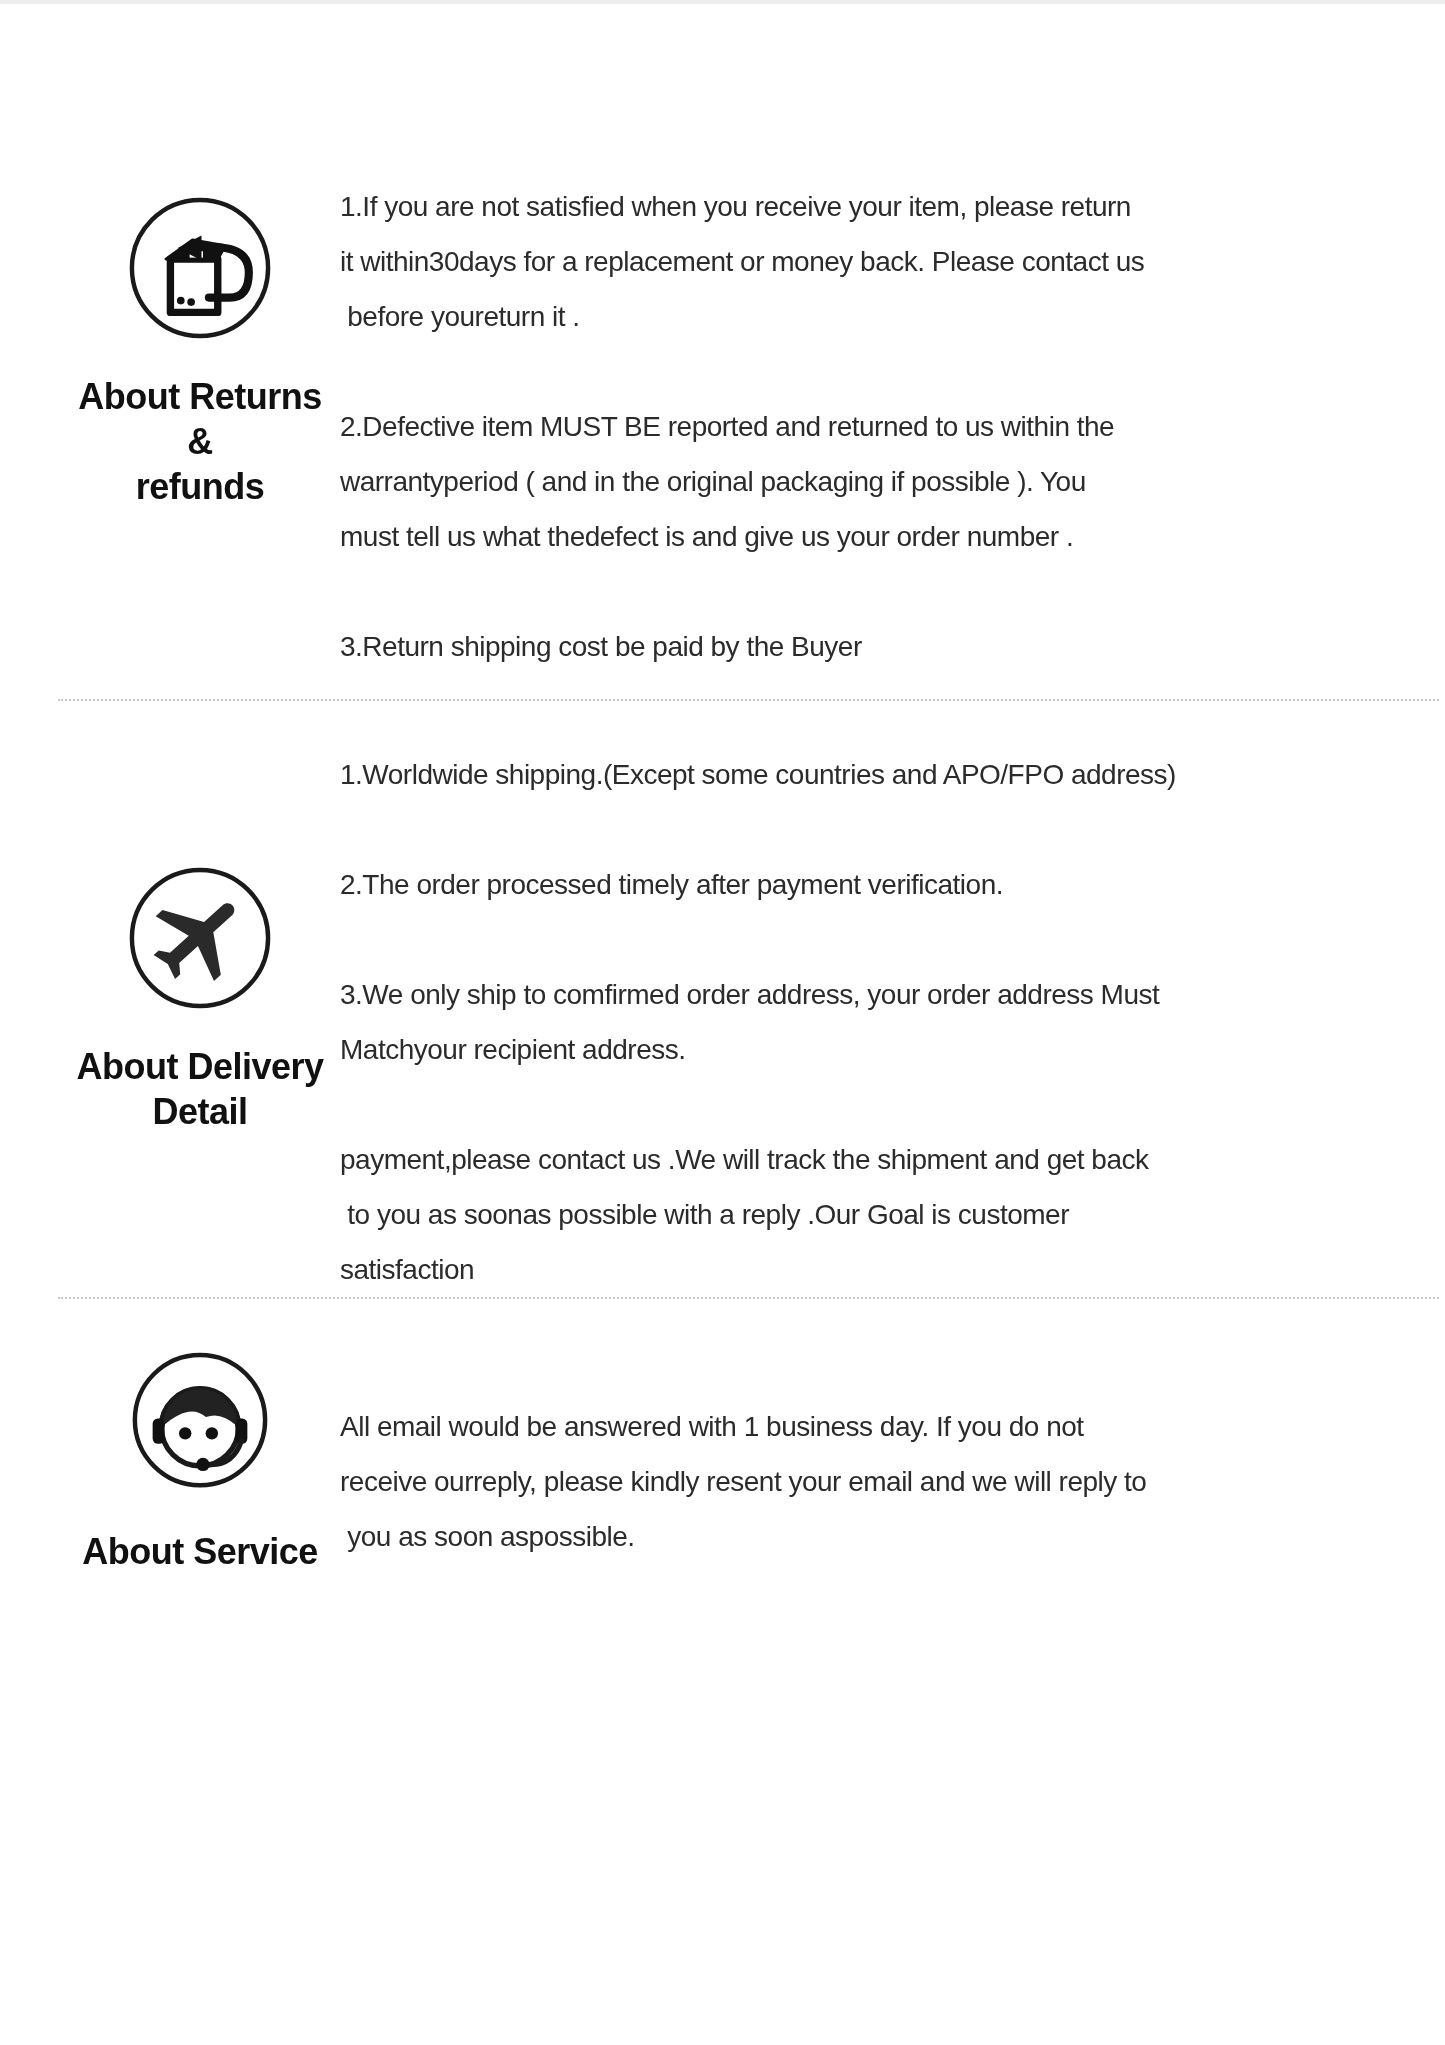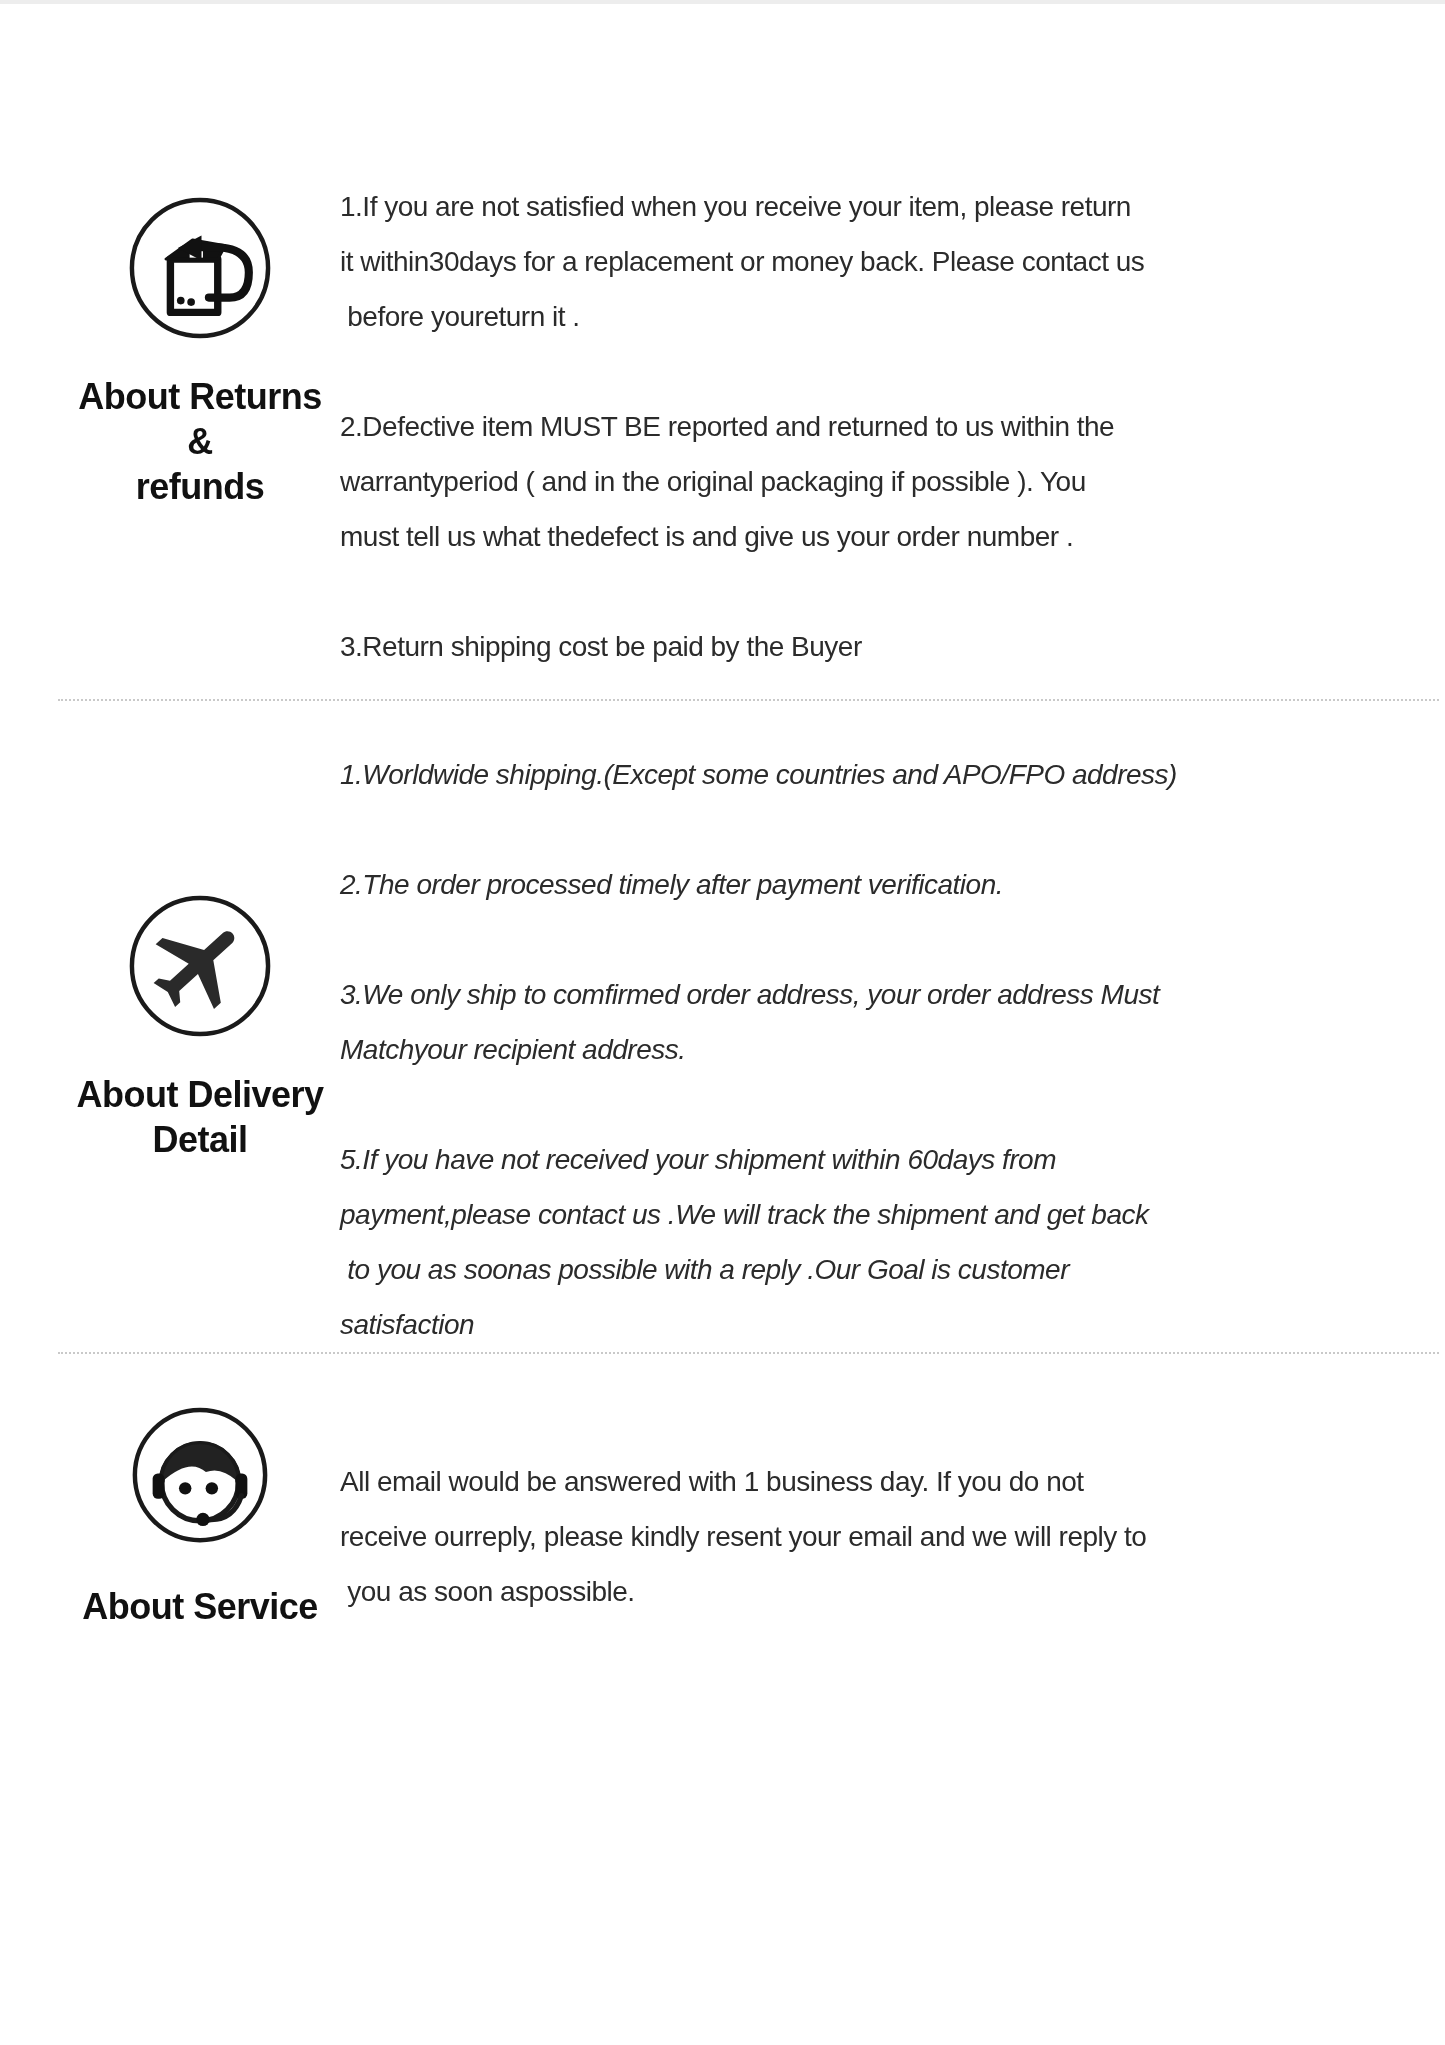--- a/index.html
+++ b/index.html
@@ -41,21 +41,21 @@
     line-height:55px;
     letter-spacing:-0.5px;
   }
   .divider{
     border-top:2px dotted #c9c9c9;
     height:0;
     margin:0 6px 0 58px;
   }
   
   #sec-returns .right{padding-top:175px;padding-bottom:25px;}
-  #sec-delivery .right{padding-top:46px;padding-bottom:0;font-style:italic;}
+  #sec-delivery .right{padding-top:46px;padding-bottom:0;}
   #sec-service{align-items:flex-start;}
   #sec-service .left{padding-top:50px;justify-content:flex-start;}
   #sec-service .right{padding-top:100px;padding-bottom:80px;}
 </style>
 </head>
 <body>
 
 <div class="top-edge"></div>
 
 <div class="section" id="sec-returns">
@@ -117,21 +117,20 @@
       <div class="tl">1.Worldwide shipping.(Except some countries and APO/FPO address)</div>
     </div>
     <div class="para">
       <div class="tl">2.The order processed timely after payment verification.</div>
     </div>
     <div class="para">
       <div class="tl">3.We only ship to comfirmed order address, your order address Must</div>
       <div class="tl">Matchyour recipient address.</div>
     </div>
     <div class="para">
-      <div class="tl">5.If you have not received your shipment within 60days from</div>
       <div class="tl">payment,please contact us .We will track the shipment and get back</div>
       <div class="tl"> to you as soonas possible with a reply .Our Goal is customer</div>
       <div class="tl">satisfaction</div>
     </div>
   </div>
 </div>
 
 <div class="divider"></div>
 
 <div class="section" id="sec-service">

